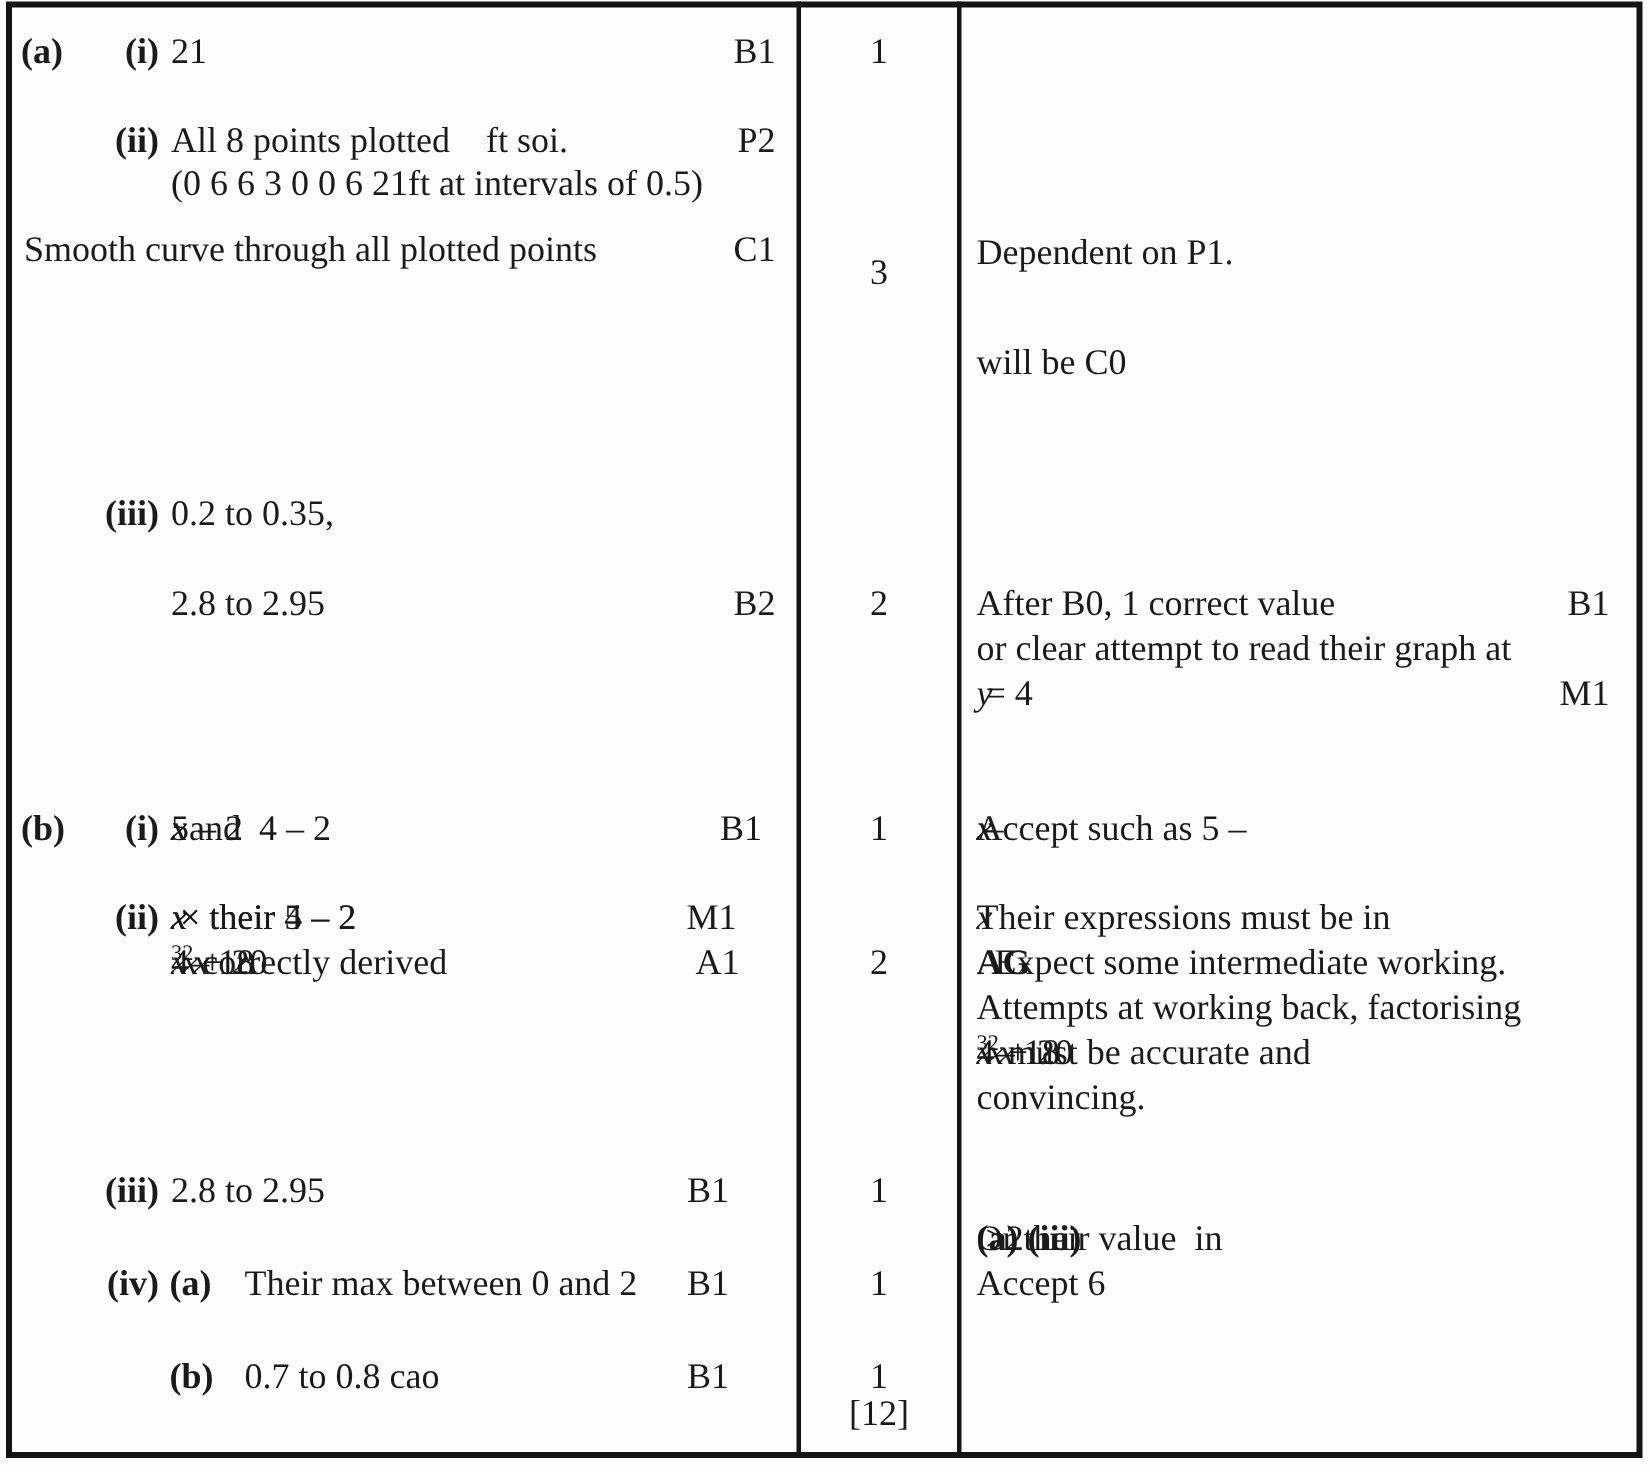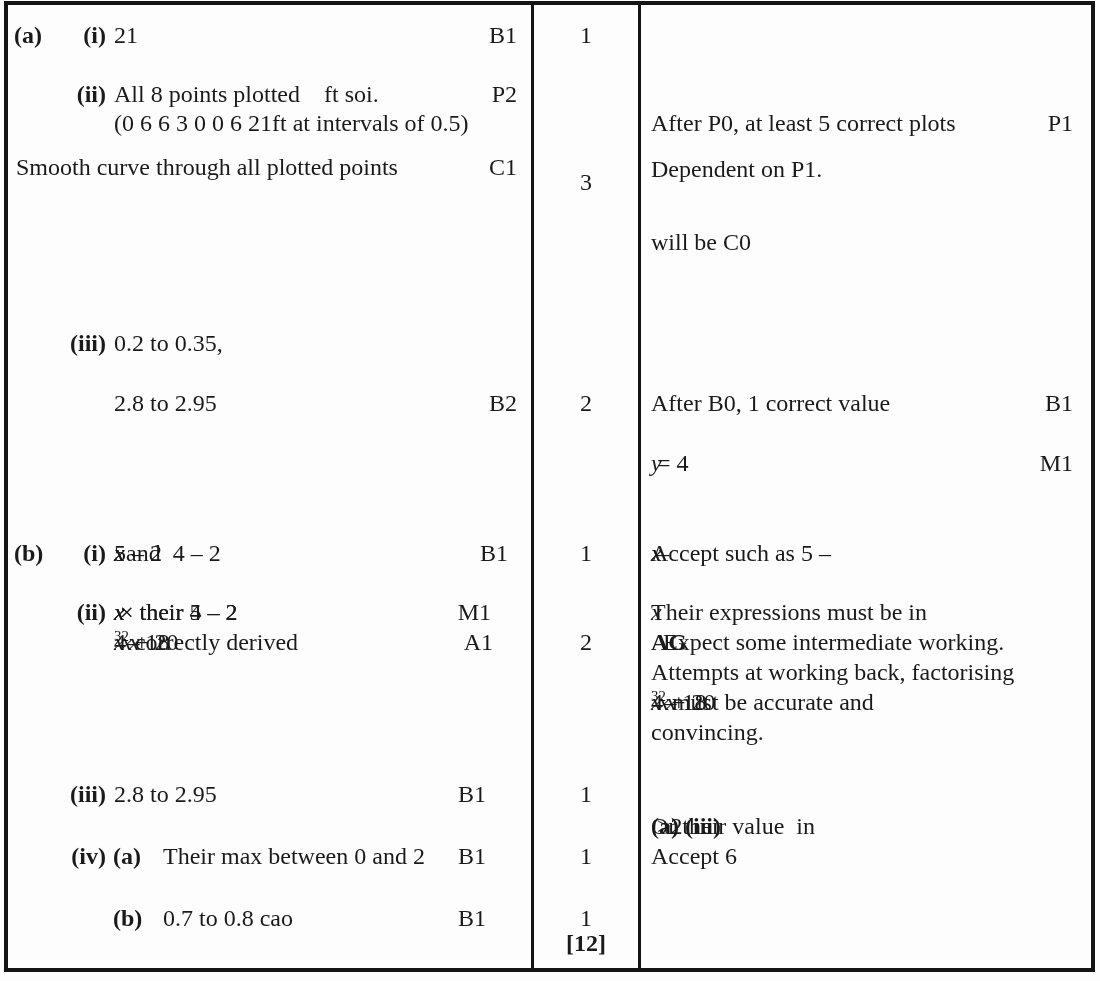--- a/index.html
+++ b/index.html
@@ -19,21 +19,21 @@
 
   .ln { position:absolute; left:0; width:1095px; height:30px; line-height:30px; }
   .ln span { position:absolute; top:0; white-space:pre; }
   .part { left:14px; font-weight:bold; }
   .sub  { left:40px; width:66px; text-align:right; font-weight:bold; }
   .sub2 { left:113px; font-weight:bold; }
   .txt  { left:114px; }
   .mk   { width:70px; text-align:right; }
 
   .mid  { position:absolute; left:534px; width:104px; height:30px; line-height:30px; text-align:center; }
-  .mid.bd { font-weight:bold; }
+  .mid.bd { font-weight:normal; }
 
   .it { font-style:italic; }
   .bd { font-weight:bold; }
   sup { font-size:0.62em; line-height:0; }
 </style>
 </head>
 <body>
 
 <div class="page">
   <div class="sheet"></div>
@@ -113,33 +113,32 @@
   <div class="mid" style="top:20px">1</div>
   <div class="mid" style="top:167px">3</div>
   <div class="mid" style="top:388px">2</div>
   <div class="mid" style="top:538px">1</div>
   <div class="mid" style="top:627px">2</div>
   <div class="mid" style="top:779px">1</div>
   <div class="mid" style="top:841px">1</div>
   <div class="mid" style="top:903px">1</div>
   <div class="mid bd" style="top:928px">[12]</div>
 
-  <div class="ln" style="top:108px">
-    <span class="txt" style="left:651px"><span>After P0, at least 5 correct plots</span></span>
-    <span class="mk" style="left:1003px">P1</span>
-  </div>
   <div class="ln" style="top:154px">
     <span class="txt" style="left:651px"><span>Dependent on P1.</span></span>
   </div>
   <div class="ln" style="top:227px">
     <span class="txt" style="left:651px"><span>will be C0</span></span>
   </div>
   <div class="ln" style="top:388px">
     <span class="txt" style="left:651px"><span>After B0, 1 correct value</span></span>
     <span class="mk" style="left:1003px">B1</span>
+  </div>
+  <div class="ln" style="top:418px">
+    <span class="txt" style="left:651px"><span>or clear attempt to read their graph at</span></span>
   </div>
   <div class="ln" style="top:448px">
     <span class="txt" style="left:651px"><span class="it">y</span><span> = 4</span></span>
     <span class="mk" style="left:1003px">M1</span>
   </div>
   <div class="ln" style="top:538px">
     <span class="txt" style="left:651px"><span>Accept such as 5 – </span><span class="it">x</span><span> – </span><span class="it">x</span></span>
   </div>
   <div class="ln" style="top:597px">
     <span class="txt" style="left:651px"><span>Their expressions must be in </span><span class="it">x</span></span>

